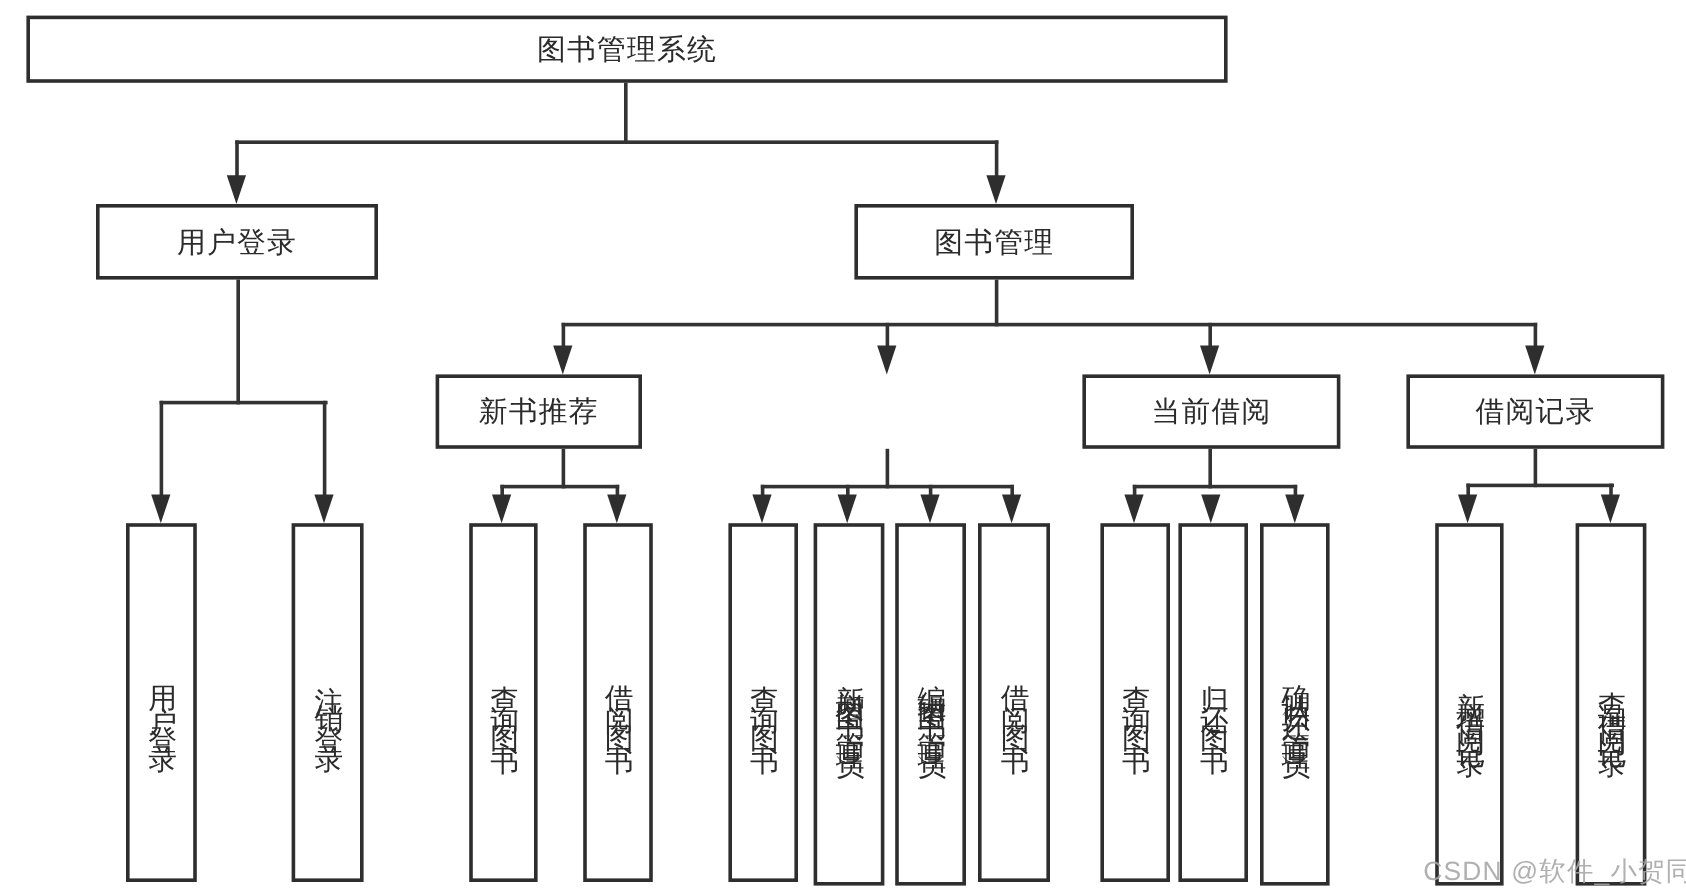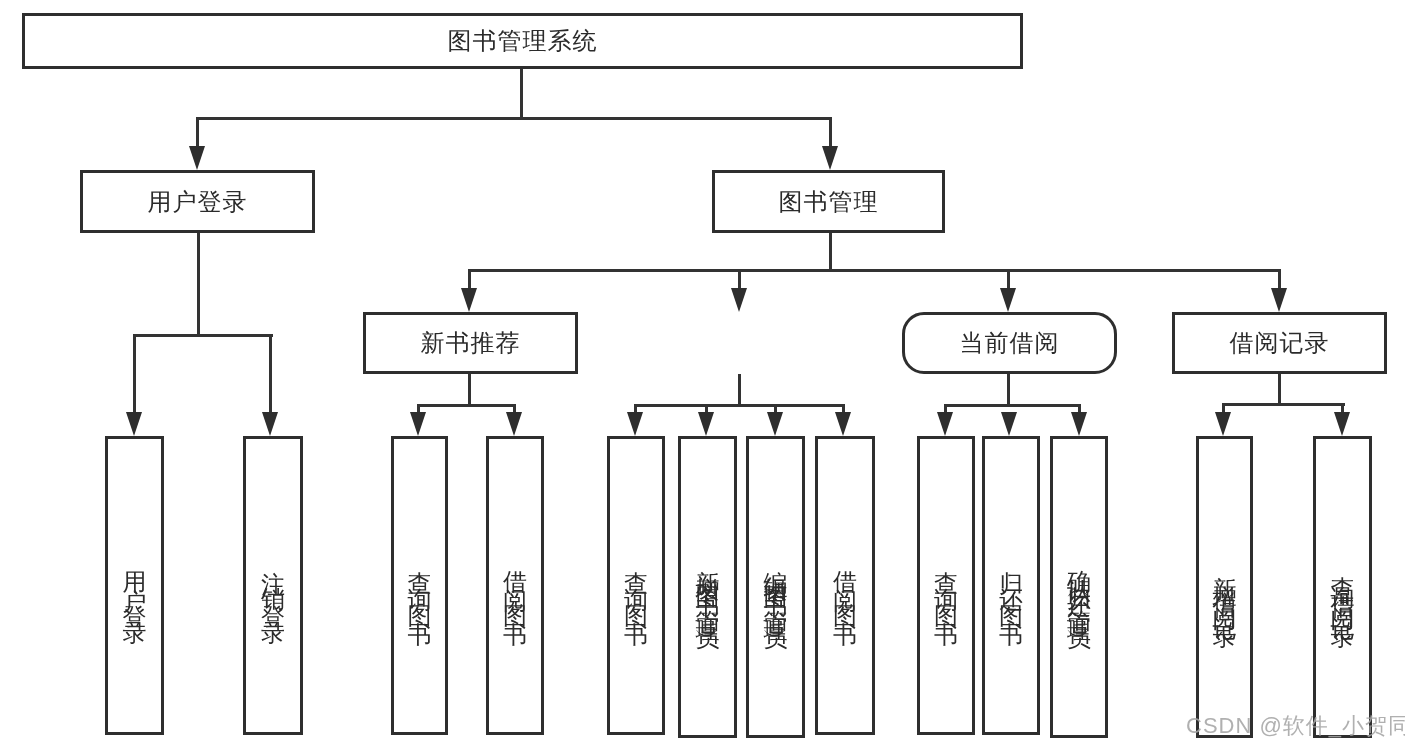--- a/index.html
+++ b/index.html
@@ -65,24 +65,24 @@
   <div class="ln" style="left:468px;top:269px;width:813px;height:3px;"></div>
   <div class="ln" style="left:468px;top:269px;width:3px;height:21px;"></div>
   <div class="ln" style="left:738px;top:269px;width:3px;height:21px;"></div>
   <div class="ln" style="left:1007px;top:269px;width:3px;height:21px;"></div>
   <div class="ln" style="left:1278px;top:269px;width:3px;height:21px;"></div>
   <div class="arrow" style="left:461px;top:288px;"></div>
   <div class="arrow" style="left:731px;top:288px;"></div>
   <div class="arrow" style="left:1000px;top:288px;"></div>
   <div class="arrow" style="left:1271px;top:288px;"></div>
 
-  <div class="box" style="left:363px;top:312px;width:215px;height:62px;">
+  <div class="box" style="left:363px;top:312px;width:172px;height:62px;">
     <span class="lbl">新书推荐</span>
   </div>
-  <div class="box" style="left:902px;top:312px;width:215px;height:62px;border-radius:22px;">
+  <div class="box" style="left:902px;top:312px;width:215px;height:62px;">
     <span class="lbl">当前借阅</span>
   </div>
   <div class="box" style="left:1172px;top:312px;width:215px;height:62px;">
     <span class="lbl">借阅记录</span>
   </div>
 
   <div class="ln" style="left:468px;top:374px;width:3px;height:33px;"></div>
   <div class="ln" style="left:417px;top:404px;width:99px;height:3px;"></div>
   <div class="ln" style="left:417px;top:404px;width:3px;height:10px;"></div>
   <div class="ln" style="left:513px;top:404px;width:3px;height:10px;"></div>

